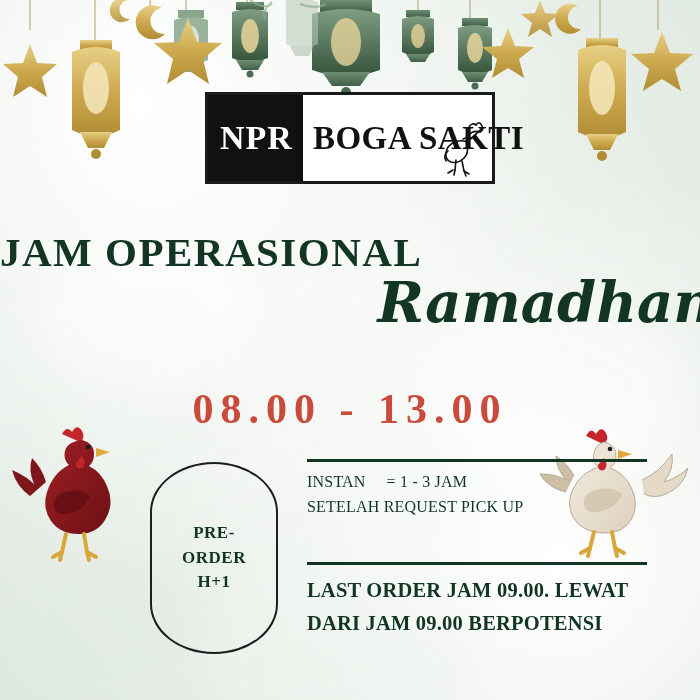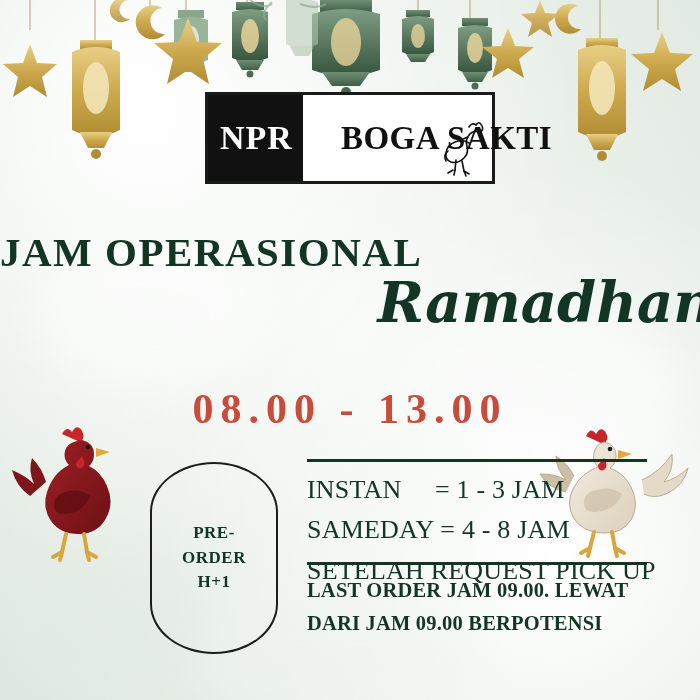--- a/index.html
+++ b/index.html
@@ -50,21 +50,20 @@
     display: flex; align-items: center;
   }
   #logo-boga {
     color: #111111;
     font-family: "Liberation Serif", serif;
     font-weight: bold;
     font-size: 33px;
     letter-spacing: .5px;
     padding-left: 10px;
     white-space: nowrap;
-    margin-left: 28px;
   }
   #logo-chicken { position: absolute; right: 4px; bottom: 2px; width: 46px; height: 60px; }
 
   
   #title-main {
     position: absolute; top: 228px; left: 0; width: 700px;
     text-align: left;
     font-family: "Liberation Serif", serif;
     font-weight: bold;
     font-size: 41px;
@@ -106,21 +105,21 @@
     font-size: 17px;
     line-height: 1.45;
     letter-spacing: .5px;
     background: transparent;
   }
 
   
   #info-top {
     position: absolute; left: 307px; top: 470px; width: 350px;
     font-family: "Liberation Serif", serif;
-    font-size: 26px;
+    font-size: 16px;
     color: #123524;
     line-height: 1.55;
     letter-spacing: .2px;
   }
   #info-top .row { white-space: pre; }
   .divider {
     position: absolute;
     left: 307px;
     width: 340px;
     border-top: 3px solid #123524;
@@ -345,21 +344,20 @@
   <div id="preorder">
     <span>PRE-</span>
     <span>ORDER</span>
     <span>H+1</span>
   </div>
 
   <div class="divider" id="divider-1"></div>
 
   <div id="info-top">
     <div class="row">INSTAN     = 1 - 3 JAM</div>
-    <div class="row">SAMEDAY = 4 - 8 JAM</div>
     <div class="row">SETELAH REQUEST PICK UP</div>
   </div>
 
   <div class="divider" id="divider-2"></div>
 
   <div id="info-bottom">
     <div>LAST ORDER JAM 09.00. LEWAT</div>
     <div>DARI JAM 09.00 BERPOTENSI</div>
   </div>
 

